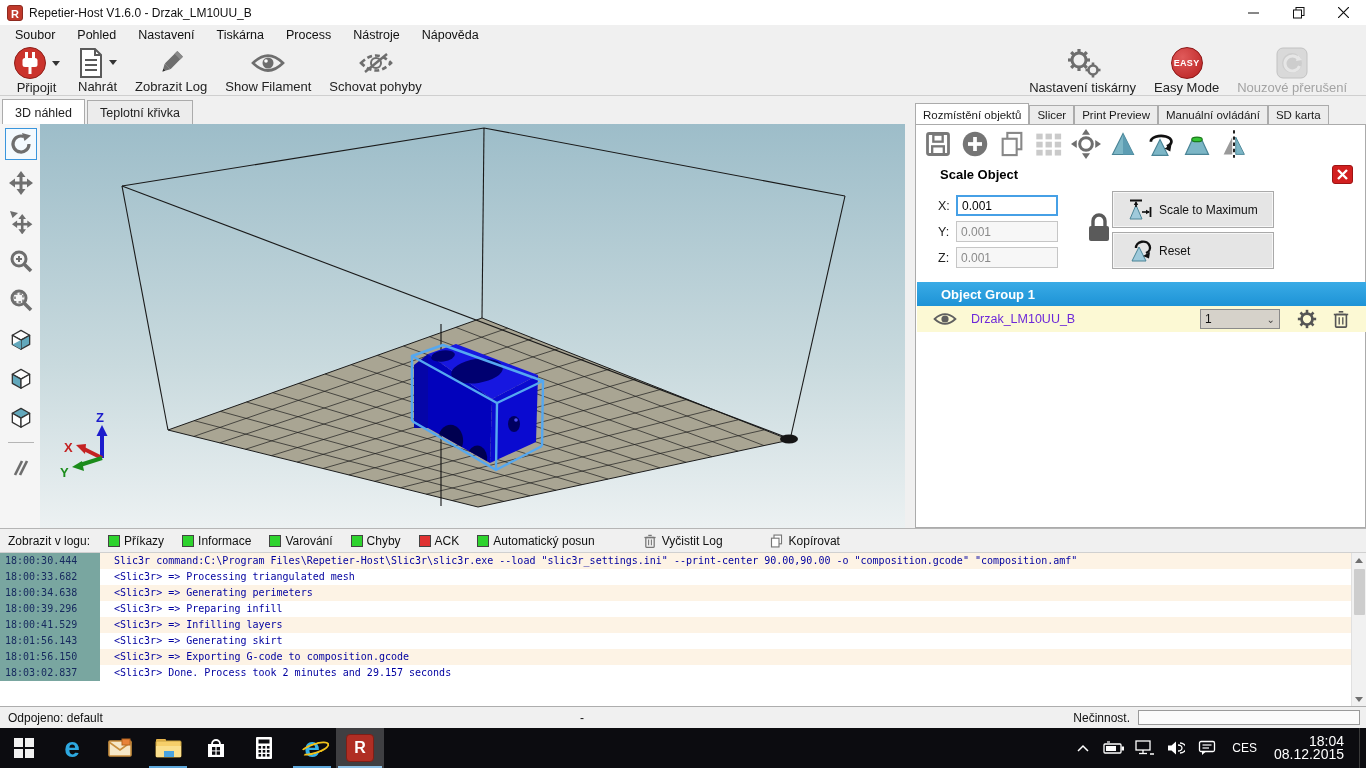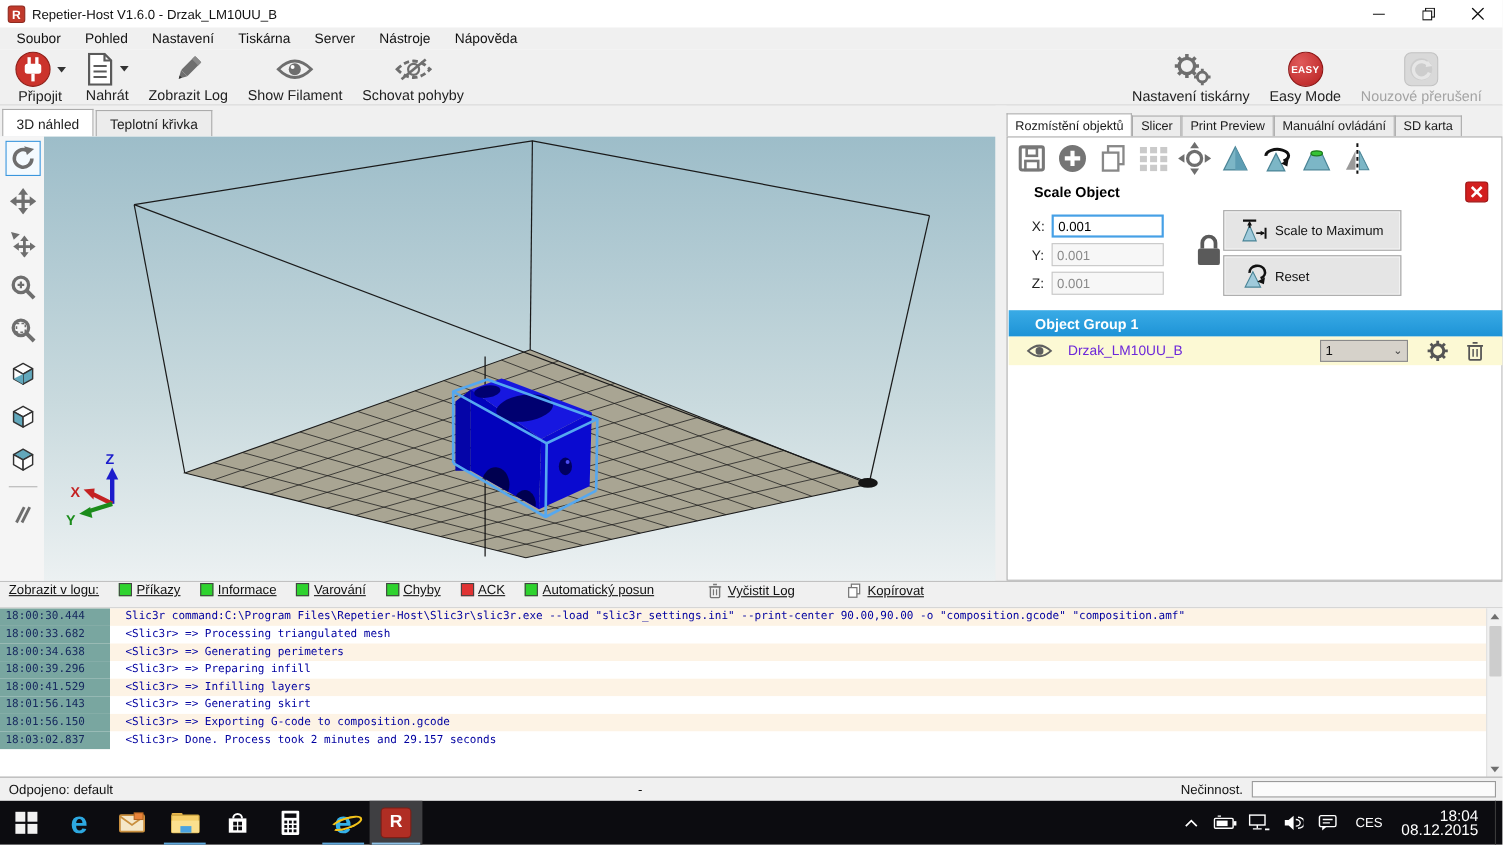--- a/index.html
+++ b/index.html
@@ -65,21 +65,21 @@
 
   #object-group { position:absolute; top:157px; left:1px; width:449px; }
   #group-header { height:24px; background:linear-gradient(#3aabe6,#1d93d6); color:#fff; font-weight:bold; font-size:13px; display:flex; align-items:center; padding-left:24px; }
   #object-row { height:26px; background:#fcf9d4; display:flex; align-items:center; }
   #object-row .obj-name { font-size:12.5px; color:#6d28d9; margin-left:14px; }
   #copies-select { margin-left:auto; width:80px; height:20px; background:#d6d2ca; border:1px solid #8a8a8a; display:flex; align-items:center; padding:0 4px; font-size:12px; color:#111; }
   #copies-select .sel-caret { margin-left:auto; font-size:10px; color:#444; }
 
   
   #log-section { position:absolute; top:528px; left:0; width:1366px; height:178px; background:#fff; border-top:1px solid #b5b5b5; }
-  #log-toolbar { height:24px; background:#f0f0f0; border-bottom:1px solid #d0d0d0; display:flex; align-items:flex-start; padding-left:8px; gap:18px;text-decoration:underline; }
+  #log-toolbar { height:24px; background:#f0f0f0; border-bottom:1px solid #d0d0d0; display:flex; align-items:center; padding-left:8px; gap:18px; }
   #log-toolbar-label { font-size:12px; color:#111; }
   .filter-item { display:flex; align-items:center; gap:4px; }
   .filter-box { width:12px; height:12px; border:1px solid #444; }
   .filter-label { font-size:12px; color:#111; }
   .log-action { display:flex; align-items:center; gap:5px; font-size:12px; color:#111; }
   #log-rows { position:absolute; top:24px; left:0; width:1351px; height:154px; overflow:hidden; font-family:"DejaVu Sans Mono", monospace; font-size:10px; }
   .log-row { display:flex; height:16px; line-height:16px; }
   .log-row.odd { background:#fdf3e5; }
   .log-row.even { background:#ffffff; }
   .log-time { width:100px; flex:0 0 100px; background:#79a6a0; color:#16295e; padding-left:5px; }
@@ -142,21 +142,21 @@
         </svg>
     </div>
   </div>
 </div>
 
 <div id="menubar">
     <div class="menu-item">Soubor</div>
     <div class="menu-item">Pohled</div>
     <div class="menu-item">Nastavení</div>
     <div class="menu-item">Tiskárna</div>
-    <div class="menu-item">Server</div>
+    <div class="menu-item">Process</div>
     <div class="menu-item">Nástroje</div>
     <div class="menu-item">Nápověda</div>
   </div>
 
 <div id="toolbar">
   <div class="tbtn">
     <div class="icon-row">
       <svg width="34" height="34" viewBox="0 0 34 34">
         <circle cx="17" cy="17" r="15.5" fill="#cb332c" stroke="#8e1f19" stroke-width="1"></circle>
         <rect x="12" y="6" width="3" height="7" fill="#fff"></rect>

